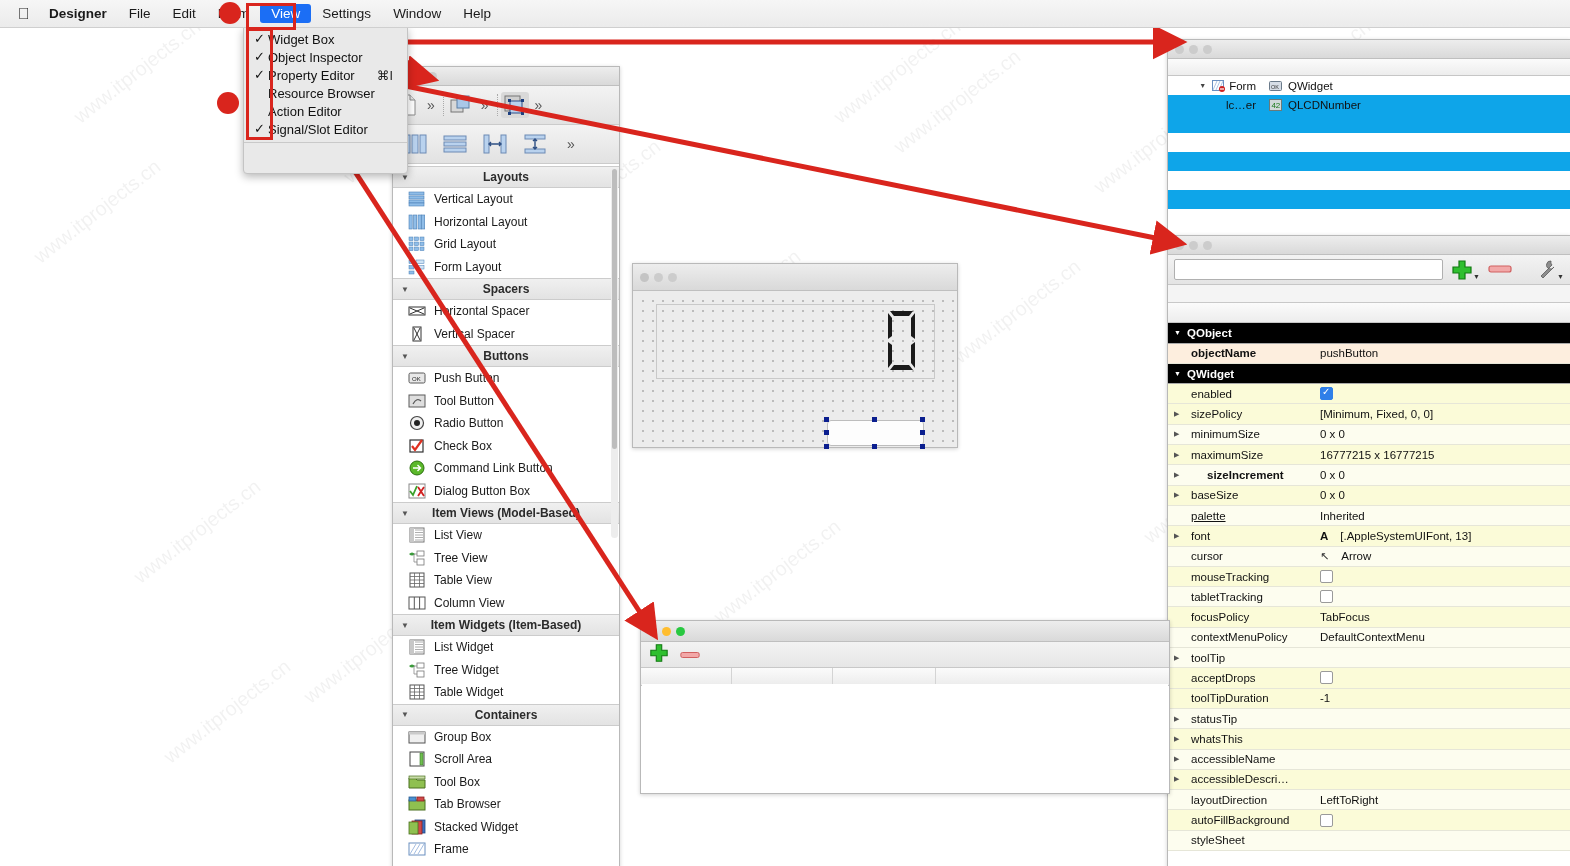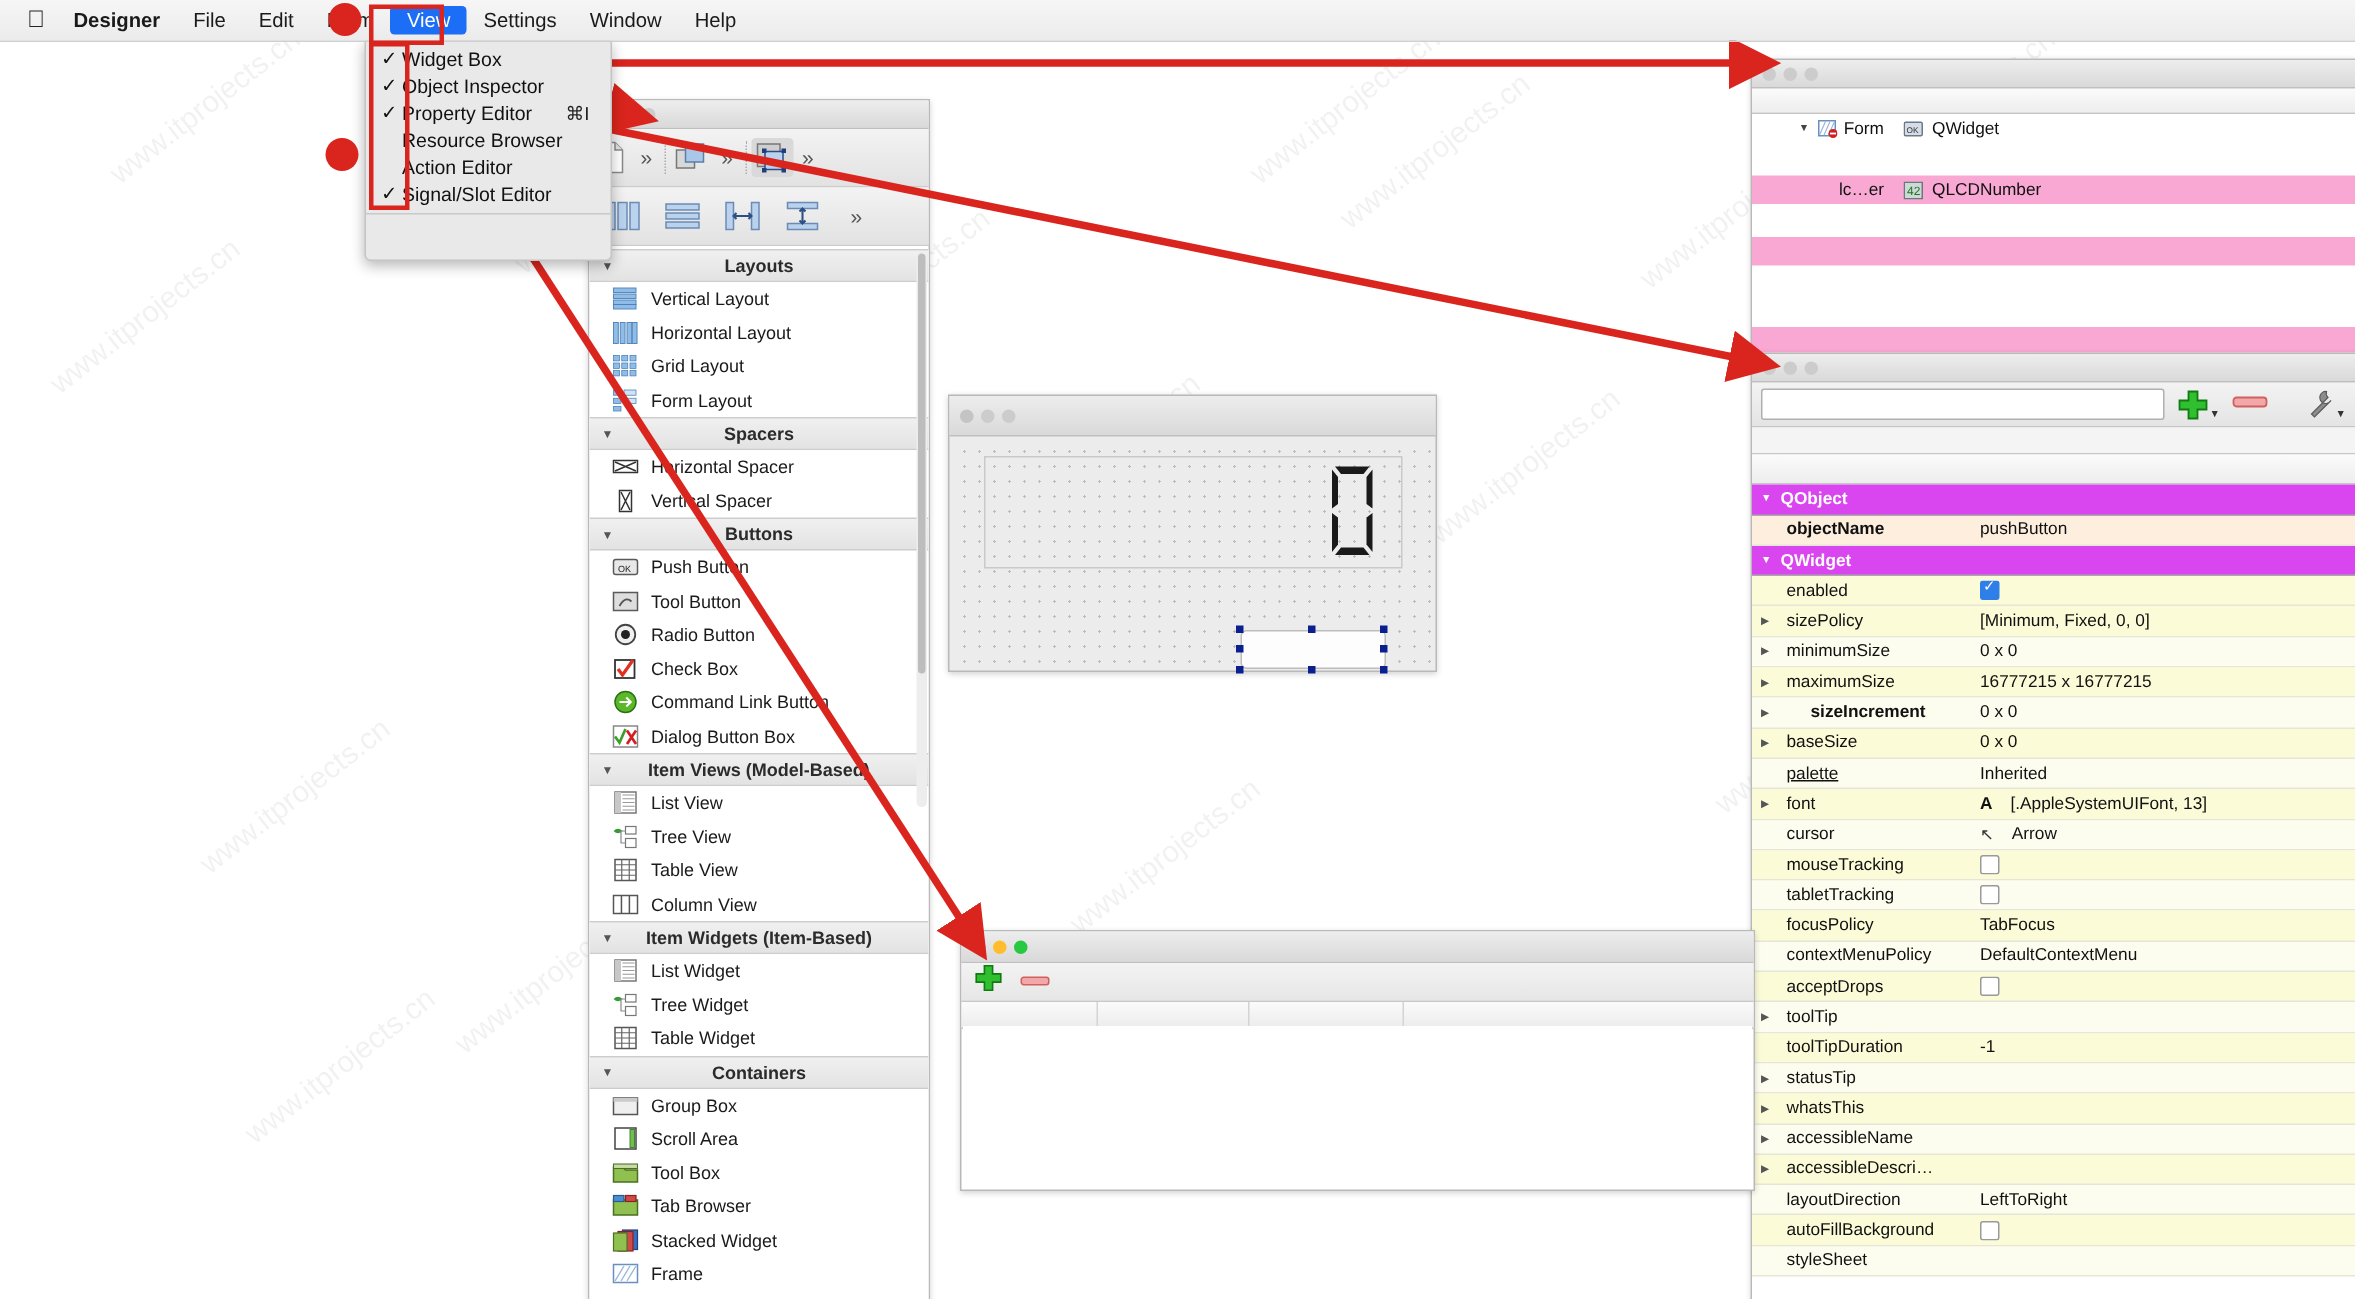--- a/index.html
+++ b/index.html
@@ -97,39 +97,39 @@
         justify-content:center;font-size:12.5px;font-weight:bold;color:#111;}
   .hnd{position:absolute;width:5px;height:5px;background:#0b1f8f;}
 
   
   #objinsp{left:1167px;top:39px;width:402px;height:196px;background:#fff;}
   .colhdr{height:16px;background:linear-gradient(#fbfbfb,#ededed);
           border-bottom:1px solid #c6c6c6;display:flex;align-items:center;font-size:11px;color:#2a2a2a;}
   .colhdr .c1{width:88px;padding-left:5px;}
   .colhdr .c2{flex:1;padding-left:8px;border-left:1px solid #d2d2d2;}
   .oirow{height:19px;display:flex;align-items:center;font-size:11.5px;color:#111;}
-  .oirow.alt{background:#f9a8d4;margin-top:22px;}
+  .oirow.alt{background:#0ea5e9;}
   .oirow.sel{background:#d4d4d4;}
   .oirow .onm{width:88px;text-align:right;padding-right:8px;display:flex;align-items:center;justify-content:flex-end;gap:4px;}
   .oirow .ocl{flex:1;display:flex;align-items:center;gap:6px;padding-left:5px;}
   .miniicon{width:13px;height:12px;flex:0 0 13px;}
 
   
   #propedit{left:1167px;top:235px;width:402px;height:631px;background:#fff;}
   #pe-tb{height:29px;background:linear-gradient(#f3f3f3,#e4e4e4);
          border-bottom:1px solid #c6c6c6;display:flex;align-items:center;padding:0 6px;gap:8px;}
   #pe-filter{flex:1;height:19px;background:#fff;border:1px solid #b0b0b0;border-radius:2px;
              display:flex;align-items:center;padding-left:5px;font-size:11.5px;color:#a8a8a8;max-width:262px;}
   #pe-obj{height:17px;background:#f4f4f4;border-bottom:1px solid #c8c8c8;
           display:flex;align-items:center;padding-left:5px;font-size:11.5px;color:#111;}
   .prow{height:19.3px;display:flex;align-items:center;font-size:11.5px;color:#111;
         border-bottom:1px solid #e6e6d8;}
   .prow .pn{width:140px;display:flex;align-items:center;padding-left:6px;gap:4px;overflow:hidden;white-space:nowrap;}
   .prow .pv{flex:1;padding-left:6px;display:flex;align-items:center;gap:6px;overflow:hidden;white-space:nowrap;}
-  .prow.grp{background:#d946ef;color:#fff;font-weight:bold;border-bottom:1px solid #a9a9a9;}
+  .prow.grp{background:#000000;color:#fff;font-weight:bold;border-bottom:1px solid #a9a9a9;}
   .prow.grp .pn{color:#ffffff;padding-left:18px;}
   .prow.y1{background:#fbfbd8;}
   .prow.y2{background:#fdfdef;}
   .prow.pink{background:#fdeede;}
   .prow.hdr{background:linear-gradient(#fbfbfb,#ededed);border-bottom:1px solid #c6c6c6;color:#2a2a2a;}
   .prow b{font-weight:bold;}
   .tri-r{font-size:7px;color:#555;width:9px;display:inline-block;}
   .tri-d{font-size:7px;color:#fff;width:9px;display:inline-block;}
   .cbx{width:11px;height:11px;border:1px solid #9a9a9a;border-radius:2px;background:#fff;display:inline-block;}
   .cbx.on{background:#2f7fe8;border-color:#2f7fe8;position:relative;}
@@ -841,35 +841,35 @@
       </div>
       <div class="prow y2">
         <div class="pn">
           <span class="tri-r"></span>
           <span style="margin-left: 4px;">contextMenuPolicy</span>
         </div>
         <div class="pv">
           <span>DefaultContextMenu</span>
         </div>
       </div>
+      <div class="prow y2">
+        <div class="pn">
+          <span class="tri-r">▶</span>
+          <span style="margin-left: 4px;">toolTip</span>
+        </div>
+        <div class="pv"></div>
+      </div>
       <div class="prow y1">
         <div class="pn">
           <span class="tri-r"></span>
           <span style="margin-left: 4px;">acceptDrops</span>
         </div>
         <div class="pv">
           <span class="cbx"></span>
         </div>
-      </div>
-      <div class="prow y2">
-        <div class="pn">
-          <span class="tri-r">▶</span>
-          <span style="margin-left: 4px;">toolTip</span>
-        </div>
-        <div class="pv"></div>
       </div>
       <div class="prow y1">
         <div class="pn">
           <span class="tri-r"></span>
           <span style="margin-left: 4px;">toolTipDuration</span>
         </div>
         <div class="pv">
           <span>-1</span>
         </div>
       </div>

